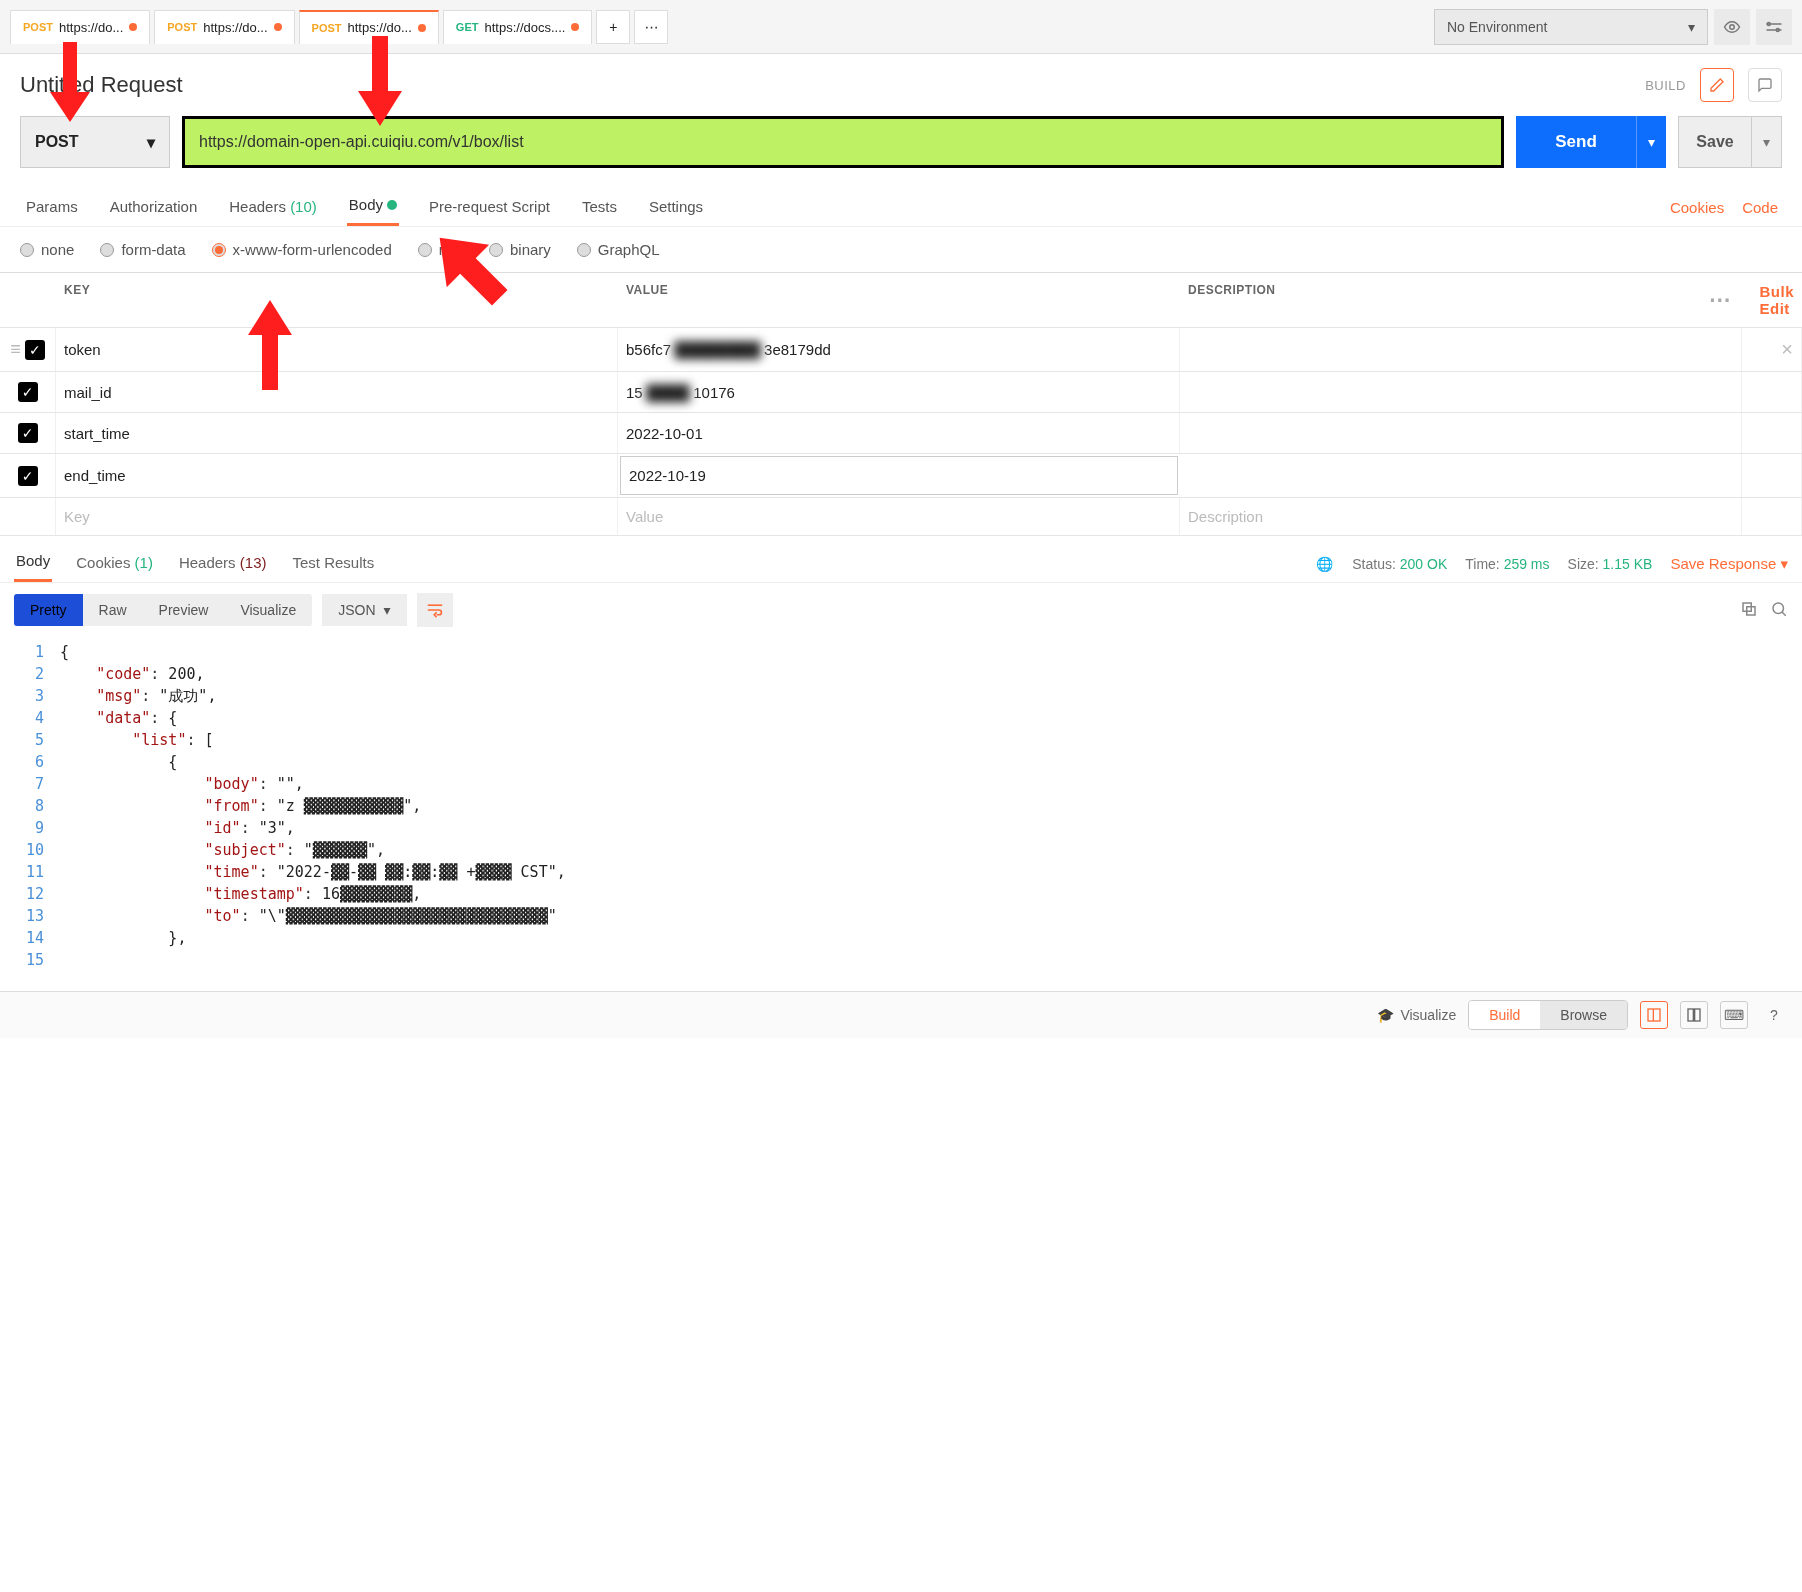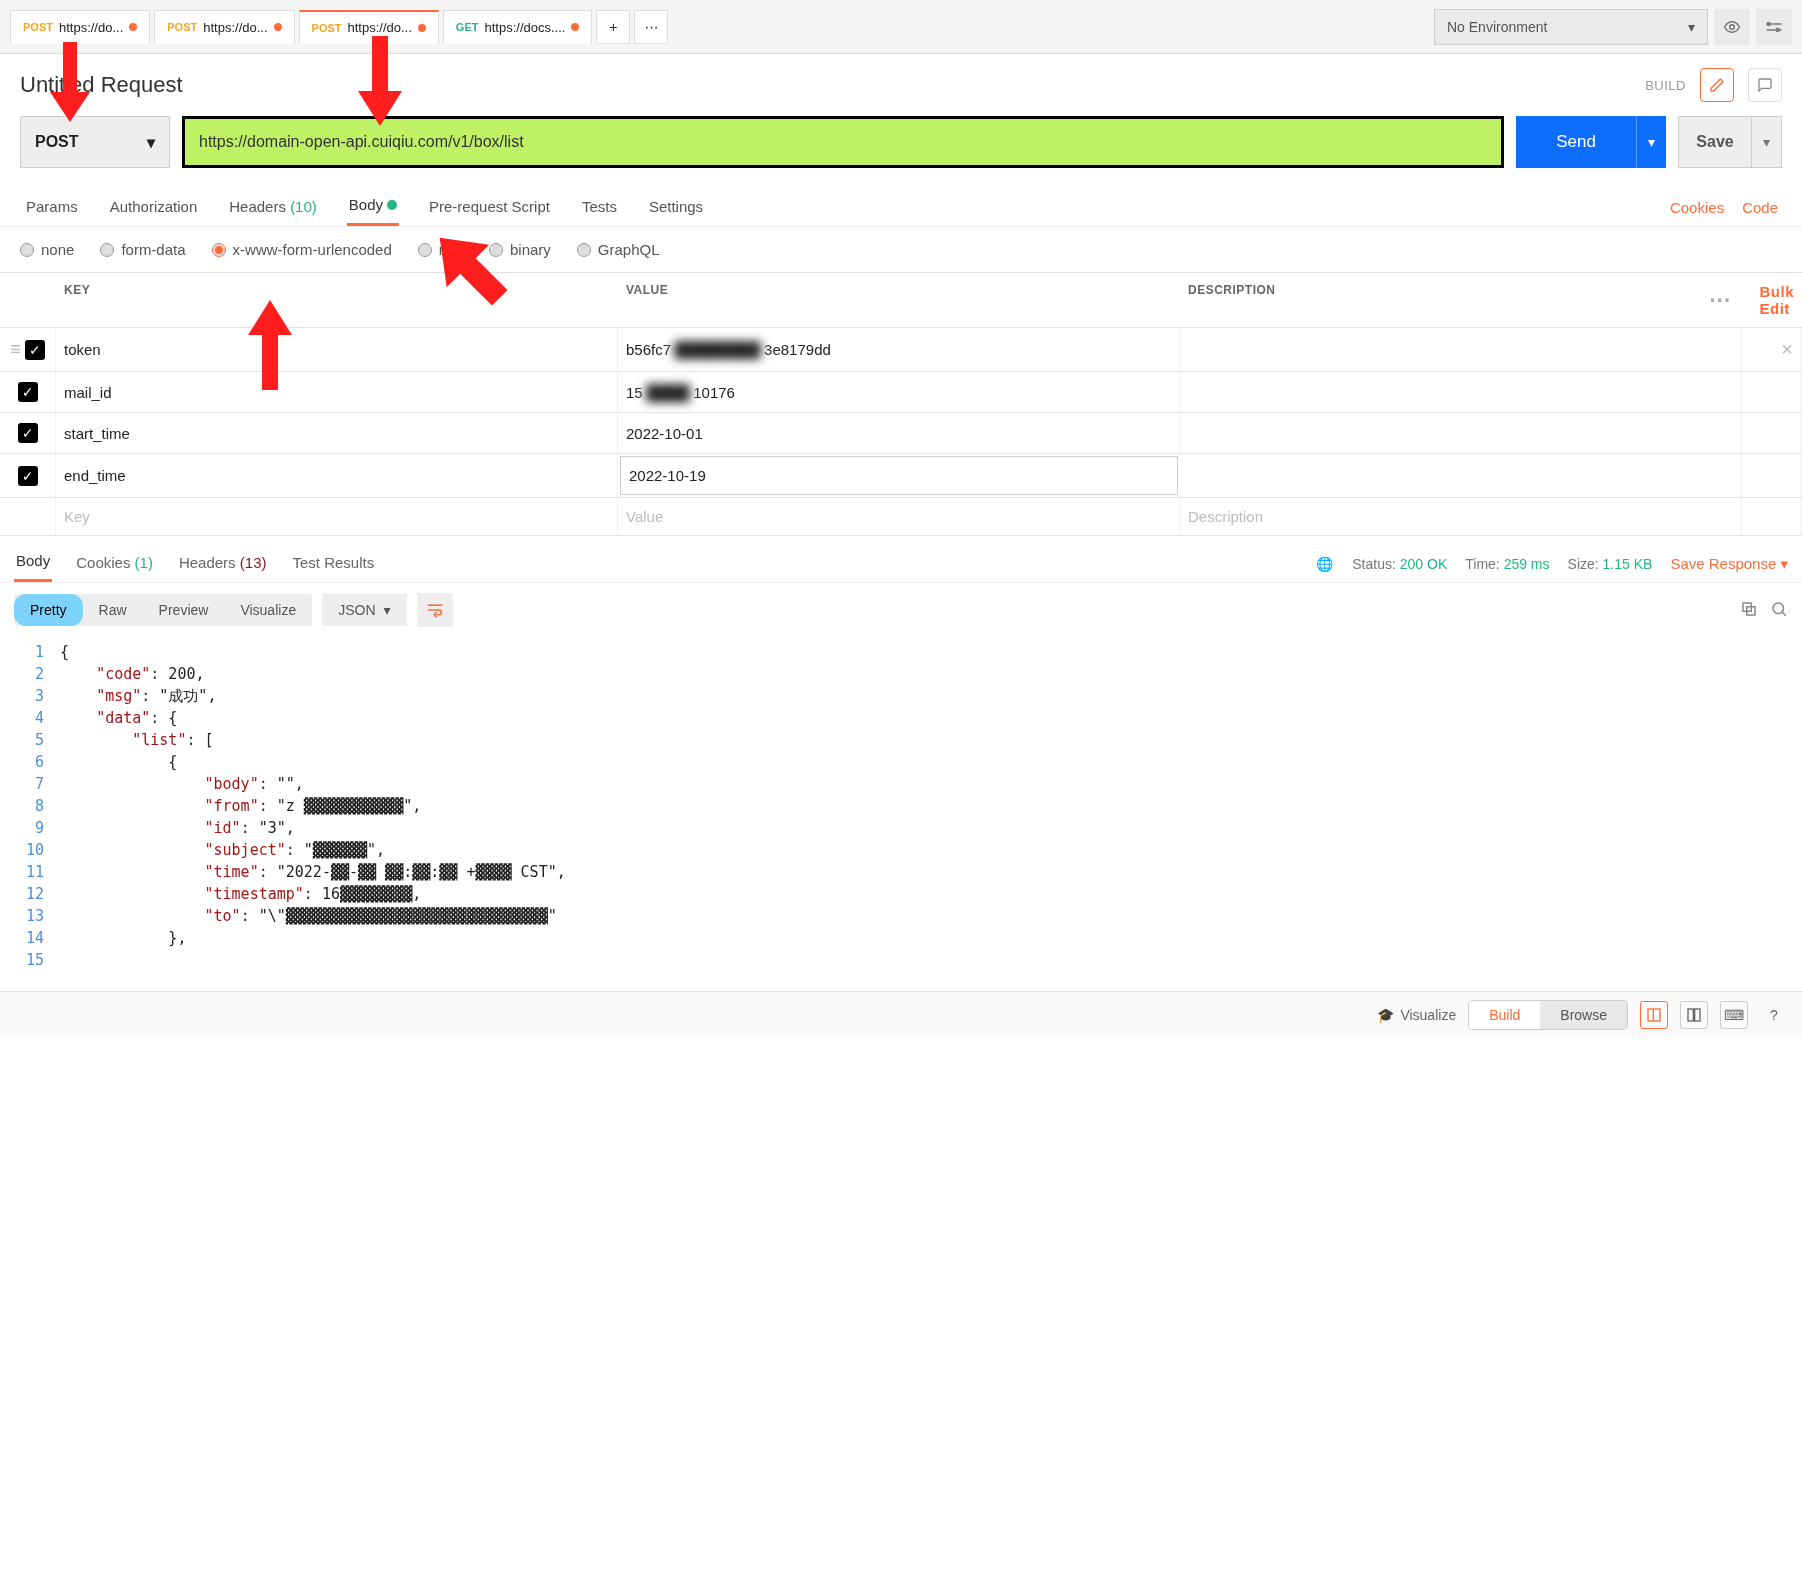--- a/index.html
+++ b/index.html
@@ -16,21 +16,21 @@
 .top-icon { width: 36px; height: 36px; background: #eaeaea; display: flex; align-items: center; justify-content: center; margin-left: 6px; cursor: pointer; color: #666; }
 .req-header { display: flex; align-items: center; justify-content: space-between; padding: 14px 20px; }
 .req-title { font-size: 22px; color: #333; font-weight: 400; }
 .req-header-right { display: flex; align-items: center; gap: 14px; }
 .build-label { color: #999; font-size: 13px; letter-spacing: 0.5px; }
 .icon-btn { width: 34px; height: 34px; border: 1px solid #ddd; border-radius: 4px; display: flex; align-items: center; justify-content: center; cursor: pointer; }
 .icon-btn.active { border-color: #ff6c37; }
 .url-row { display: flex; gap: 12px; padding: 0 20px 14px; }
 .method-select { width: 150px; height: 52px; background: #eee; border: 1px solid #ccc; display: flex; align-items: center; justify-content: space-between; padding: 0 14px; font-size: 16px; font-weight: 600; cursor: pointer; }
 .url-input { flex: 1; height: 52px; background: #bef264; border: 3px solid #000000; padding: 12px 14px; font-size: 16px; color: #333; }
-.send-btn { width: 120px; height: 52px; background: #0d6efd; color: #fff; font-size: 17px; font-weight: 400; display: flex; align-items: center; justify-content: center; position: relative; cursor: pointer; }
+.send-btn { width: 120px; height: 52px; background: #0d6efd; color: #fff; font-size: 17px; font-weight: 700; display: flex; align-items: center; justify-content: center; position: relative; cursor: pointer; }
 .send-caret { width: 30px; height: 52px; background: #0d6efd; border-left: 1px solid rgba(255,255,255,0.3); display: flex; align-items: center; justify-content: center; color: #fff; cursor: pointer; }
 .save-btn { width: 74px; height: 52px; background: #eee; border: 1px solid #ccc; font-size: 16px; font-weight: 600; color: #555; display: flex; align-items: center; justify-content: center; cursor: pointer; }
 .save-caret { width: 30px; height: 52px; background: #eee; border: 1px solid #ccc; border-left: none; display: flex; align-items: center; justify-content: center; color: #777; cursor: pointer; }
 .req-tabs { display: flex; align-items: center; gap: 28px; padding: 6px 24px 0; border-bottom: 1px solid #eee; }
 .req-tab { padding: 8px 2px 10px; font-size: 15px; color: #555; cursor: pointer; position: relative; }
 .req-tab.active { color: #333; font-weight: 500; border-bottom: 3px solid #ff6c37; }
 .req-tab .count { color: #26b47f; }
 .dot-ind { width: 10px; height: 10px; border-radius: 50%; background: #26b47f; display: inline-block; margin-left: 4px; }
 .req-tabs-right { margin-left: auto; display: flex; gap: 18px; }
 .link-orange { color: #ff6c37; font-size: 15px; cursor: pointer; }
@@ -50,21 +50,21 @@
 .dots { color: #aaa; font-size: 22px; letter-spacing: 1px; }
 .resp-tabs { display: flex; align-items: center; gap: 22px; padding: 10px 14px 0; border-bottom: 1px solid #eee; }
 .resp-tab { padding: 6px 2px 10px; font-size: 15px; color: #666; cursor: pointer; }
 .resp-tab.active { color: #333; border-bottom: 3px solid #ff6c37; font-weight: 500; }
 .resp-right { margin-left: auto; display: flex; align-items: center; gap: 18px; font-size: 14px; }
 .resp-right .label { color: #777; }
 .resp-right .green { color: #26b47f; }
 .view-row { display: flex; align-items: center; gap: 10px; padding: 10px 14px; }
 .view-seg { display: flex; background: #eee; border-radius: 3px; overflow: hidden; }
 .view-opt { padding: 8px 16px; font-size: 14px; color: #555; cursor: pointer; }
-.view-opt.active { background: #7dd3fc; color: #000; font-weight: 500; border-radius: 12px; }
+.view-opt.active { background: #1d4ed8; color: #000; font-weight: 500; }
 .fmt-select { padding: 8px 16px; background: #eee; display: flex; align-items: center; gap: 8px; color: #555; cursor: pointer; }
 .wrap-btn { width: 36px; height: 34px; background: #eee; display: flex; align-items: center; justify-content: center; color: #ff6c37; cursor: pointer; }
 .view-right { margin-left: auto; display: flex; gap: 12px; color: #888; }
 .code-block { display: flex; font-family: Menlo, Consolas, monospace; font-size: 15px; padding: 4px 0 20px; position: relative; }
 .gutter { width: 60px; text-align: right; color: #4a90d9; padding-right: 16px; }
 .gutter div { height: 22px; line-height: 22px; }
 .code-lines { flex: 1; }
 .code-lines div { height: 22px; line-height: 22px; white-space: pre; }
 .tok-key { color: #a31515; }
 .tok-punc { color: #333; }

